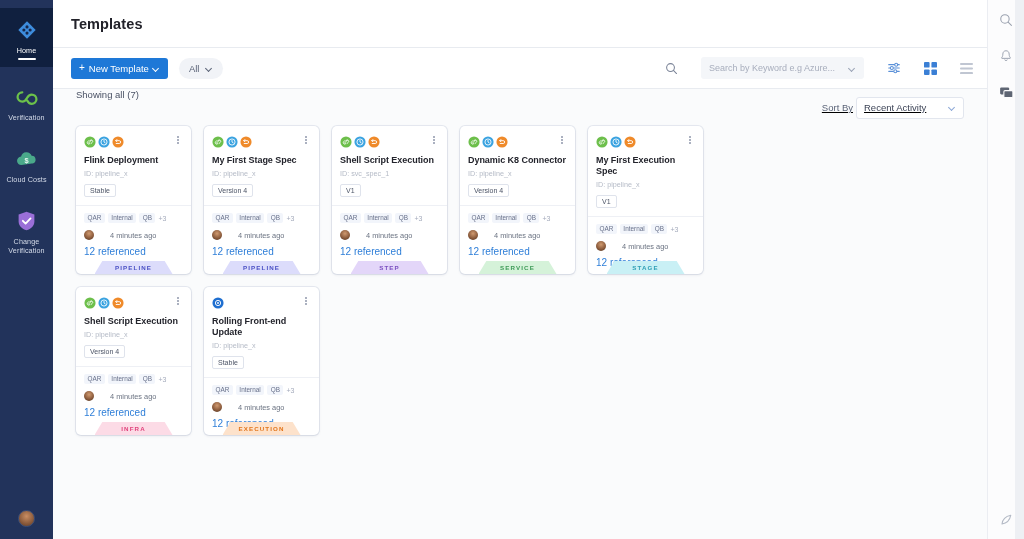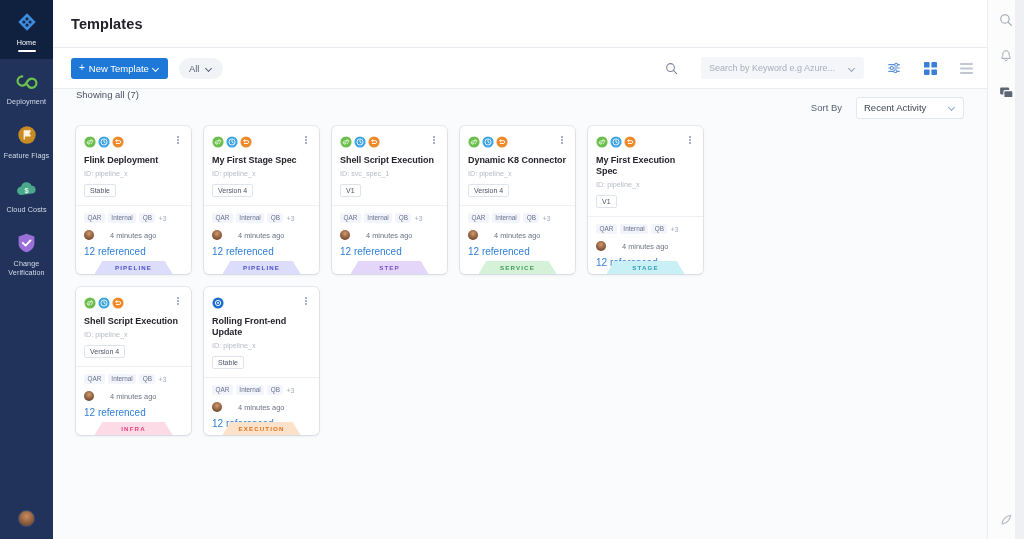--- a/index.html
+++ b/index.html
@@ -12,21 +12,21 @@
 
   
   .sidebar {
     width: 53px; height: 539px; flex: 0 0 53px;
     background: #22335b;
     display: flex; flex-direction: column; align-items: center;
     position: relative;
   }
   .nav-item {
     width: 53px; padding: 9px 2px 7px; text-align: center;
-    position: relative; cursor: pointer;
+    position: relative; cursor: pointer; margin-top: 8px;
   }
   .nav-item.active { background: #10203f; }
   .nav-ico { height: 26px; display: flex; align-items: center; justify-content: center; }
   .nav-ico svg { display: block; }
   .nav-label {
     font-size: 7.2px; color: #d3dae8; line-height: 1.25;
     margin-top: 3px; letter-spacing: .1px;
   }
   .nav-item.active .nav-label { color: #fff; }
   .active-underline {
@@ -84,21 +84,21 @@
   }
   .search-wrap input::placeholder { color: #a8aebd; }
   .icon-btn { cursor: pointer; display: flex; align-items: center; justify-content: center; }
 
   
   .content { flex: 1; overflow: hidden; padding: 0 18px; position: relative; }
   .listbar {
     display: flex; height: 37px; padding: 0 5px;
   }
   .showing { font-size: 9.5px; color: #4a5265; }
-  .sort-group { margin-left: auto; display: flex; align-items: center; gap: 14px; }
+  .sort-group { margin-left: auto; display: flex; align-items: center; gap: 3px; text-decoration: underline; }
   .sort-label { font-size: 9.5px; color: #5a6377; }
   .sort-select {
     width: 108px; height: 22px; background: #fff; border: 1px solid #e2e6ee;
     border-radius: 3px; display: flex; align-items: center;
     padding: 0 7px; font-size: 9.5px; color: #3c4356; cursor: pointer;
   }
   .sort-select .chev { margin-left: auto; color: #8ba7d6; }
 
   .grid {
     display: grid; grid-template-columns: repeat(5, 115px);
@@ -185,33 +185,24 @@
       <div class="nav-label">Home</div>
       <div class="active-underline"></div>
     </div>
 
     <div class="nav-item">
       <div class="nav-ico">
         <svg width="24" height="18" viewBox="0 0 28 18">
           <path d="M8.5 3.5a5.5 5.5 0 1 0 0 11c3 0 4.6-2.4 5.5-4.2.9-1.8 2.5-4.2 5.5-4.2a5.5 5.5 0 1 1 0 11c-3 0-4.6-2.4-5.5-4.2" fill="none" stroke="#6cc24a" stroke-width="2.6" stroke-linecap="round"></path>
         </svg>
       </div>
-      <div class="nav-label">Deployment</div>
+      <div class="nav-label">Verification</div>
     </div>
 
 
-    <div class="nav-item">
-      <div class="nav-ico">
-        <svg width="22" height="22" viewBox="0 0 24 24">
-          <circle cx="12" cy="12" r="9.5" fill="#c98b24"></circle>
-          <path d="M9 7v10M9 7.6h6.5l-1.6 2.6 1.6 2.6H9z" fill="#fdf3e0" stroke="#fdf3e0" stroke-width="1.4" stroke-linejoin="round"></path>
-        </svg>
-      </div>
-      <div class="nav-label">Feature Flags</div>
-    </div>
 
     <div class="nav-item">
       <div class="nav-ico">
         <svg width="24" height="20" viewBox="0 0 26 20">
           <path d="M7 16.5a4.6 4.6 0 0 1-.4-9.2A6 6 0 0 1 18 6.6a4.2 4.2 0 0 1 1 8.3 4 4 0 0 1-.8.1z" fill="#4aa98a"></path>
           <text x="12.6" y="14" font-size="8" font-family="Liberation Sans, sans-serif" fill="#e6f6f0" text-anchor="middle" font-weight="bold">$</text>
         </svg>
       </div>
       <div class="nav-label">Cloud Costs</div>
     </div>

